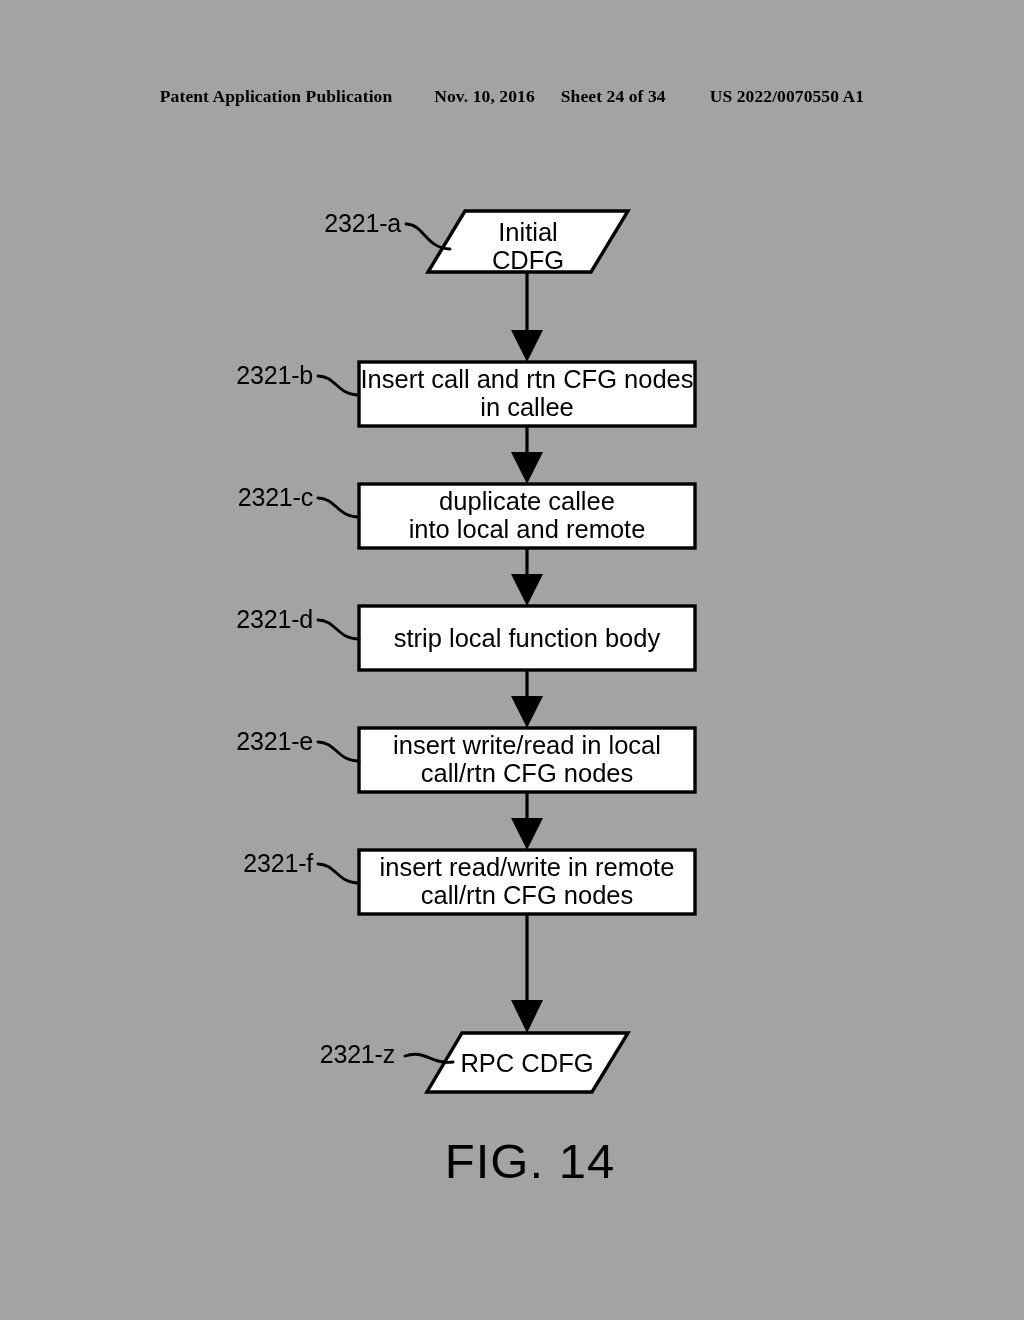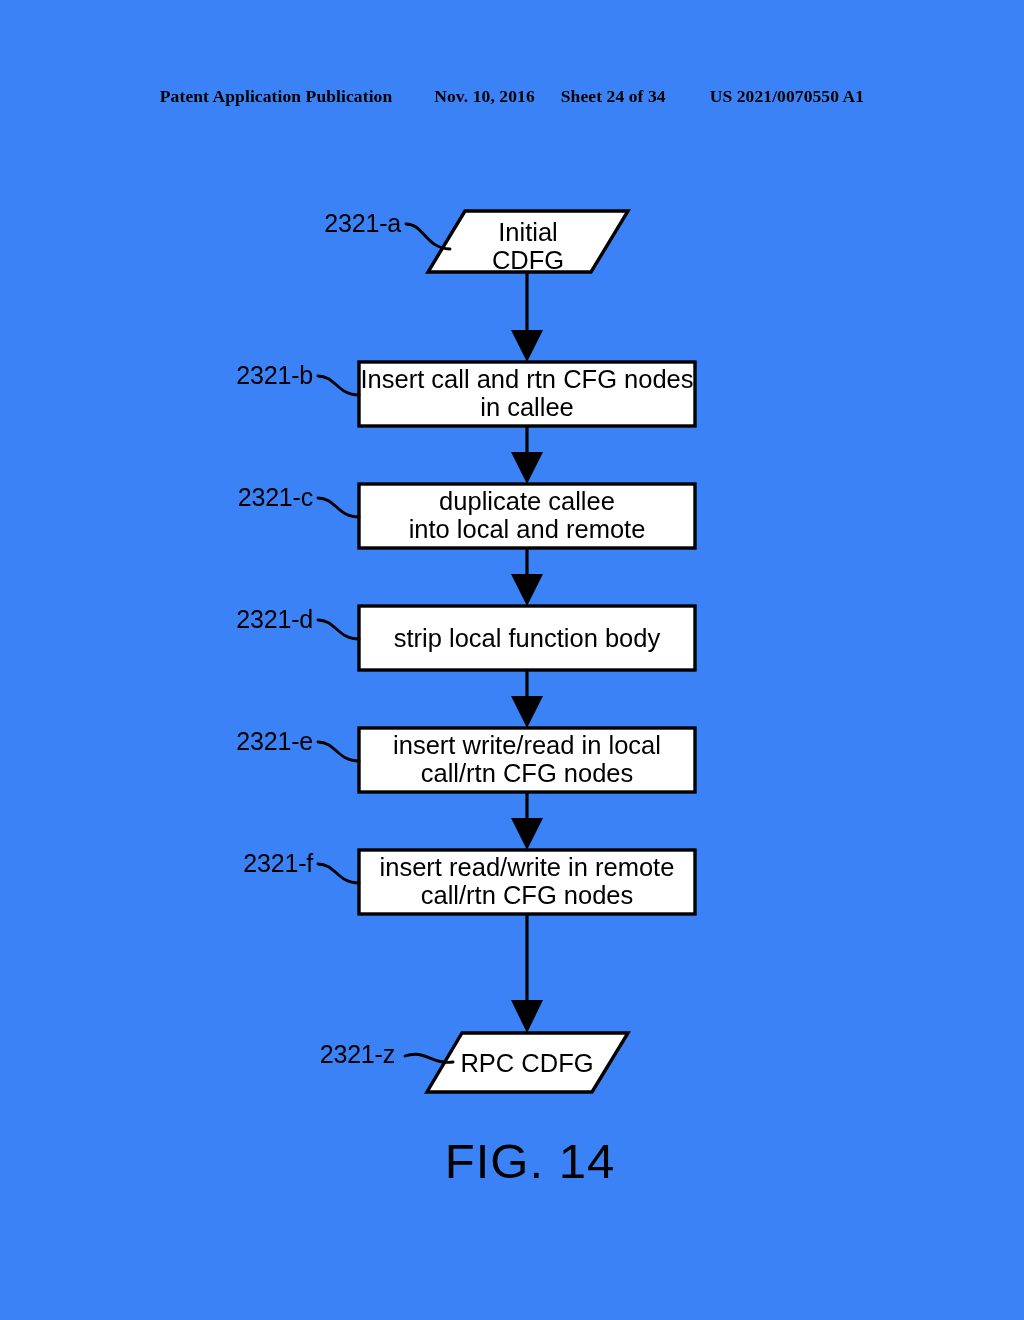--- a/index.html
+++ b/index.html
@@ -10,21 +10,21 @@
   body {
     width: 1024px;
     height: 1320px;
     position: relative;
     font-family: "Liberation Sans", sans-serif;
     overflow: hidden;
   }
   .page {
     position: absolute;
     inset: 0;
-    background: #3b82f6;
+    background: #a3a3a3;
   }
   .pub-header {
     position: absolute;
     top: 86px;
     left: 0;
     width: 1024px;
     display: flex;
     justify-content: center;
     align-items: baseline;
     font-family: "Liberation Serif", serif;
@@ -95,21 +95,21 @@
   }
 </style>
 </head>
 <body>
 
 <div class="page">
 
   <div class="pub-header">
     <span class="h-left">Patent Application Publication</span>
     <span class="h-mid"><span>Nov. 10, 2016</span><span class="sheet">Sheet 24 of 34</span></span>
-    <span class="h-right">US 2021/0070550 A1</span>
+    <span class="h-right">US 2022/0070550 A1</span>
   </div>
 
   <div class="figure-area">
     <svg class="flow" viewBox="0 0 1024 1320" xmlns="http://www.w3.org/2000/svg">
 
       <g>
         <polygon class="shape-outline" points="465,211 628,211 591,272 428,272"></polygon>
         <text class="node-text" x="528" y="241">Initial</text>
         <text class="node-text" x="528" y="269">CDFG</text>
       </g>

